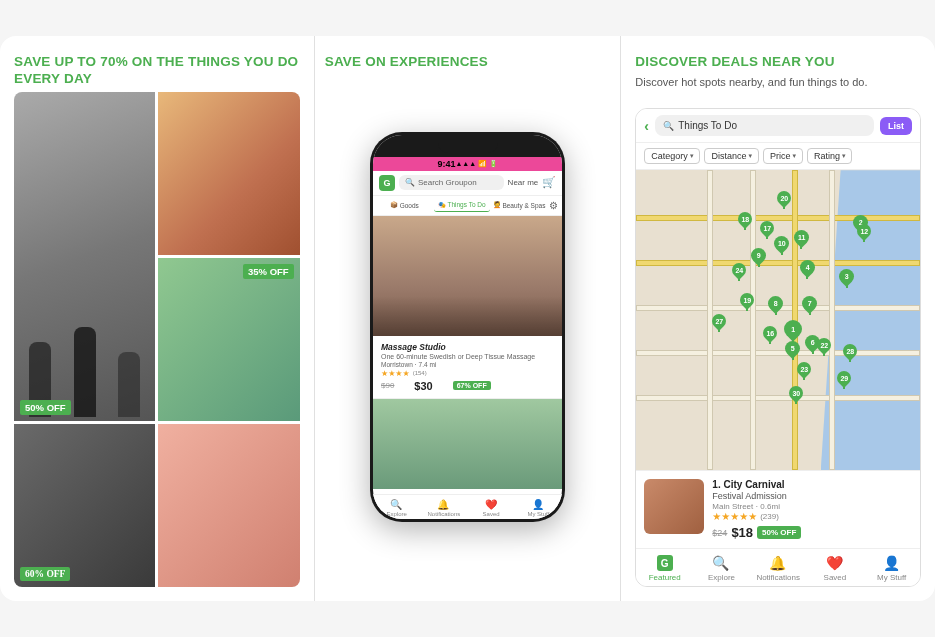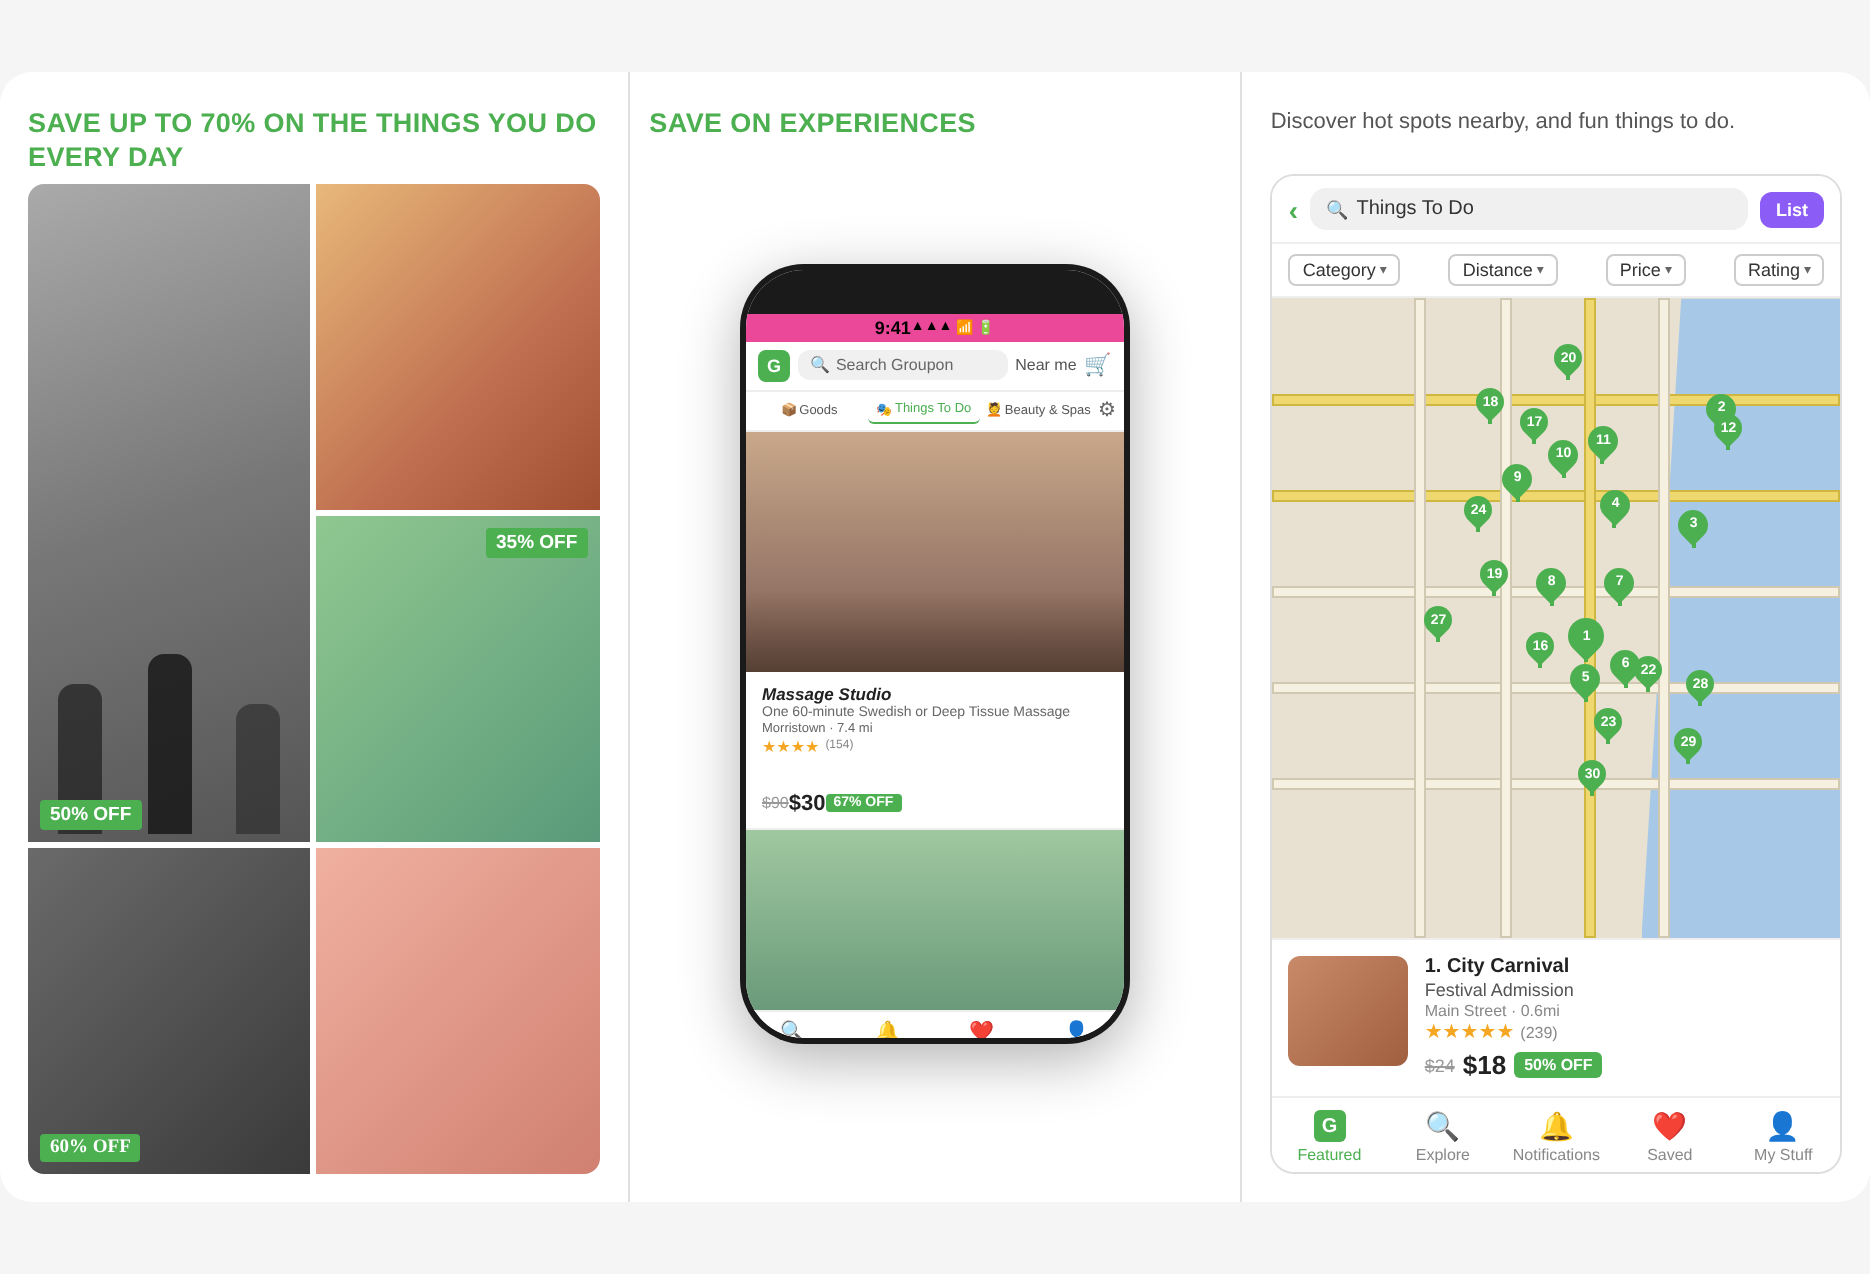--- a/index.html
+++ b/index.html
@@ -201,21 +201,21 @@
     .phone-deal-card {
       padding: 6px 8px;
       border-bottom: 1px solid #eee;
       flex-shrink: 0;
     }
     .deal-studio { font-size: 8.5px; font-weight: 700; color: #222; font-style: italic; }
     .deal-desc { font-size: 7px; color: #666; margin: 1px 0; }
     .deal-loc { font-size: 6.5px; color: #666; margin: 1px 0; }
     .deal-stars { color: #f5a623; font-size: 8px; }
     .deal-reviews { font-size: 6px; color: #888; }
-    .deal-pricing { display: flex; align-items: center; gap: 0; margin-top: 18px; text-align: center; }
+    .deal-pricing { display: flex; align-items: center; gap: 20px; margin-top: 2px; text-align: center; }
     .deal-orig { font-size: 8px; color: #999; text-decoration: line-through; }
     .deal-price { font-size: 11px; font-weight: 700; color: #222; }
     .deal-off-badge {
       background: #4caf50;
       color: white;
       font-size: 7px;
       font-weight: 700;
       padding: 1px 4px;
       border-radius: 2px;
     }
@@ -281,21 +281,21 @@
       color: white;
       font-size: 9px;
       font-weight: 700;
       padding: 4px 8px;
       border-radius: 6px;
     }
     .map-filters {
       background: white;
       padding: 5px 8px;
       display: flex;
-      gap: 24px;
+      gap: 4px;
       border-bottom: 1px solid #eee;
     }
     .filter-btn {
       font-size: 9px;
       color: #333;
       padding: 2px 6px;
       border: 1px solid #ccc;
       border-radius: 4px;
       display: flex;
       align-items: center;
@@ -546,20 +546,21 @@
               <span>My Stuff</span>
             </div>
           </div>
 
         </div>
       </div>
     </div>
   </div>
 
   <div class="panel panel-3">
+    <div class="panel-title">DISCOVER DEALS NEAR YOU</div>
     <div class="panel-subtitle">Discover hot spots nearby, and fun things to do.</div>
 
     <div class="map-phone">
 
       <div class="map-header">
         <span class="map-back">‹</span>
         <div class="map-search">
           <span style="color:#888;font-size:9px;">🔍</span>
           <span>Things To Do</span>
         </div>

